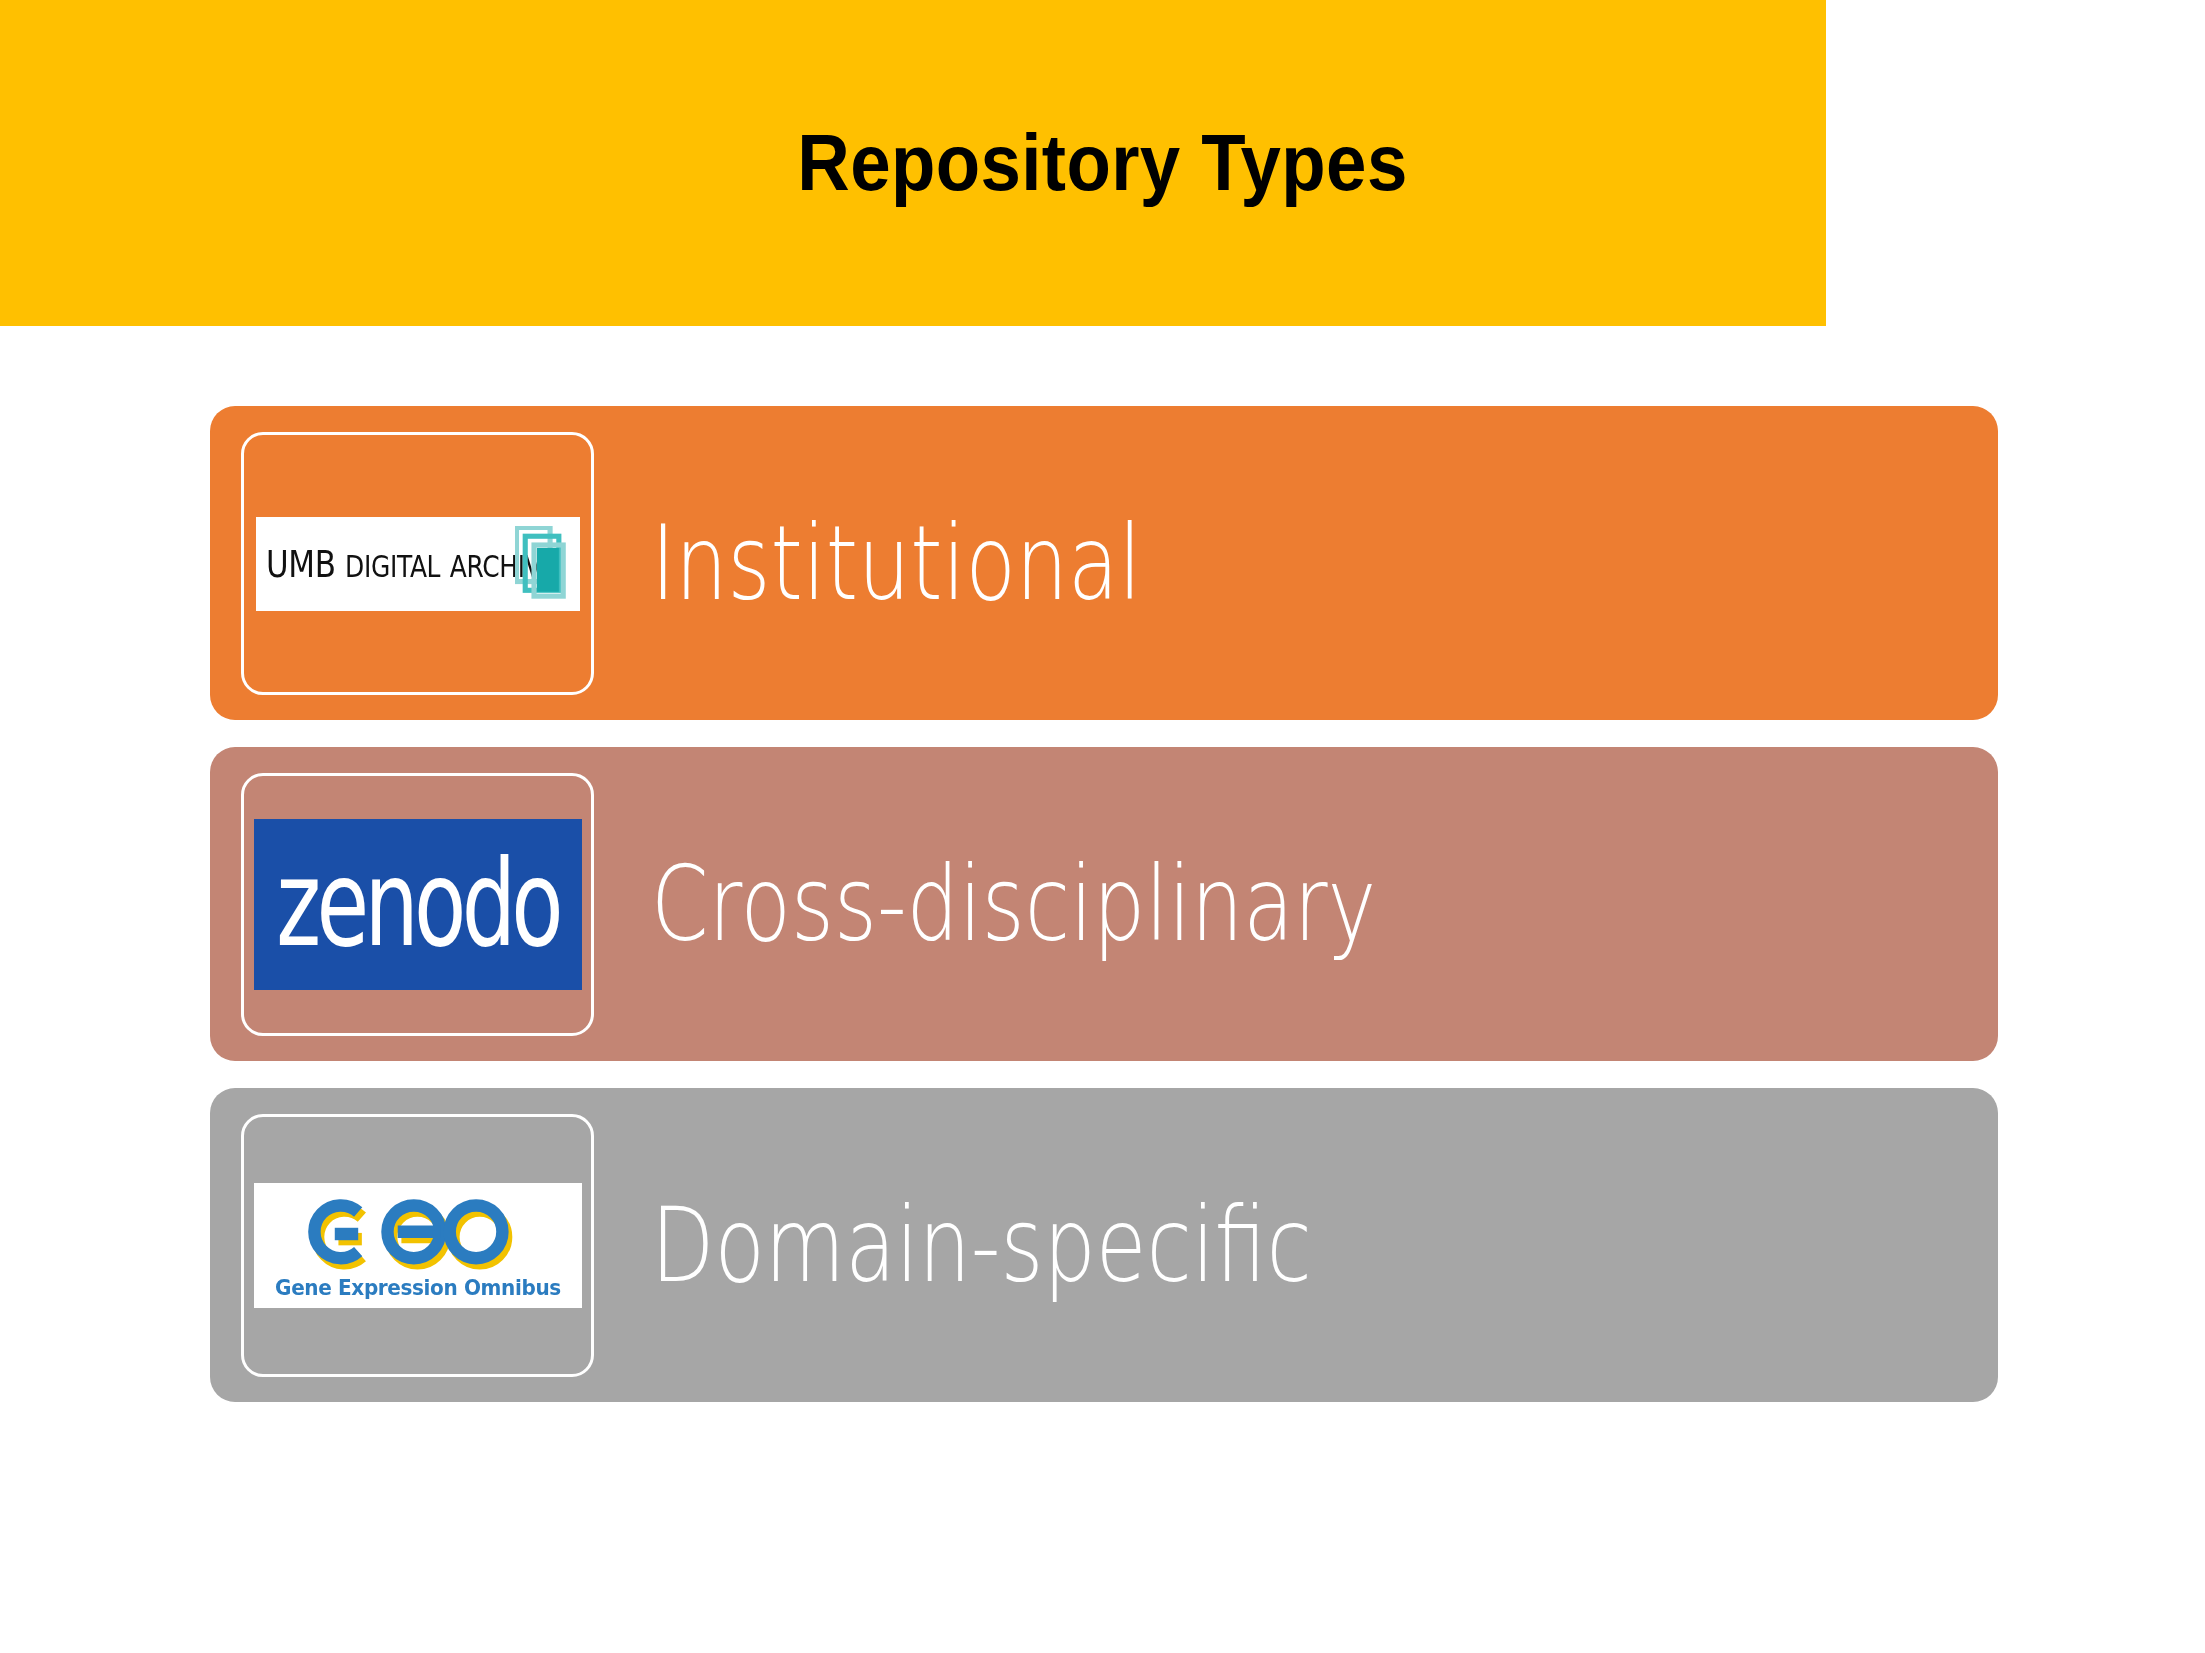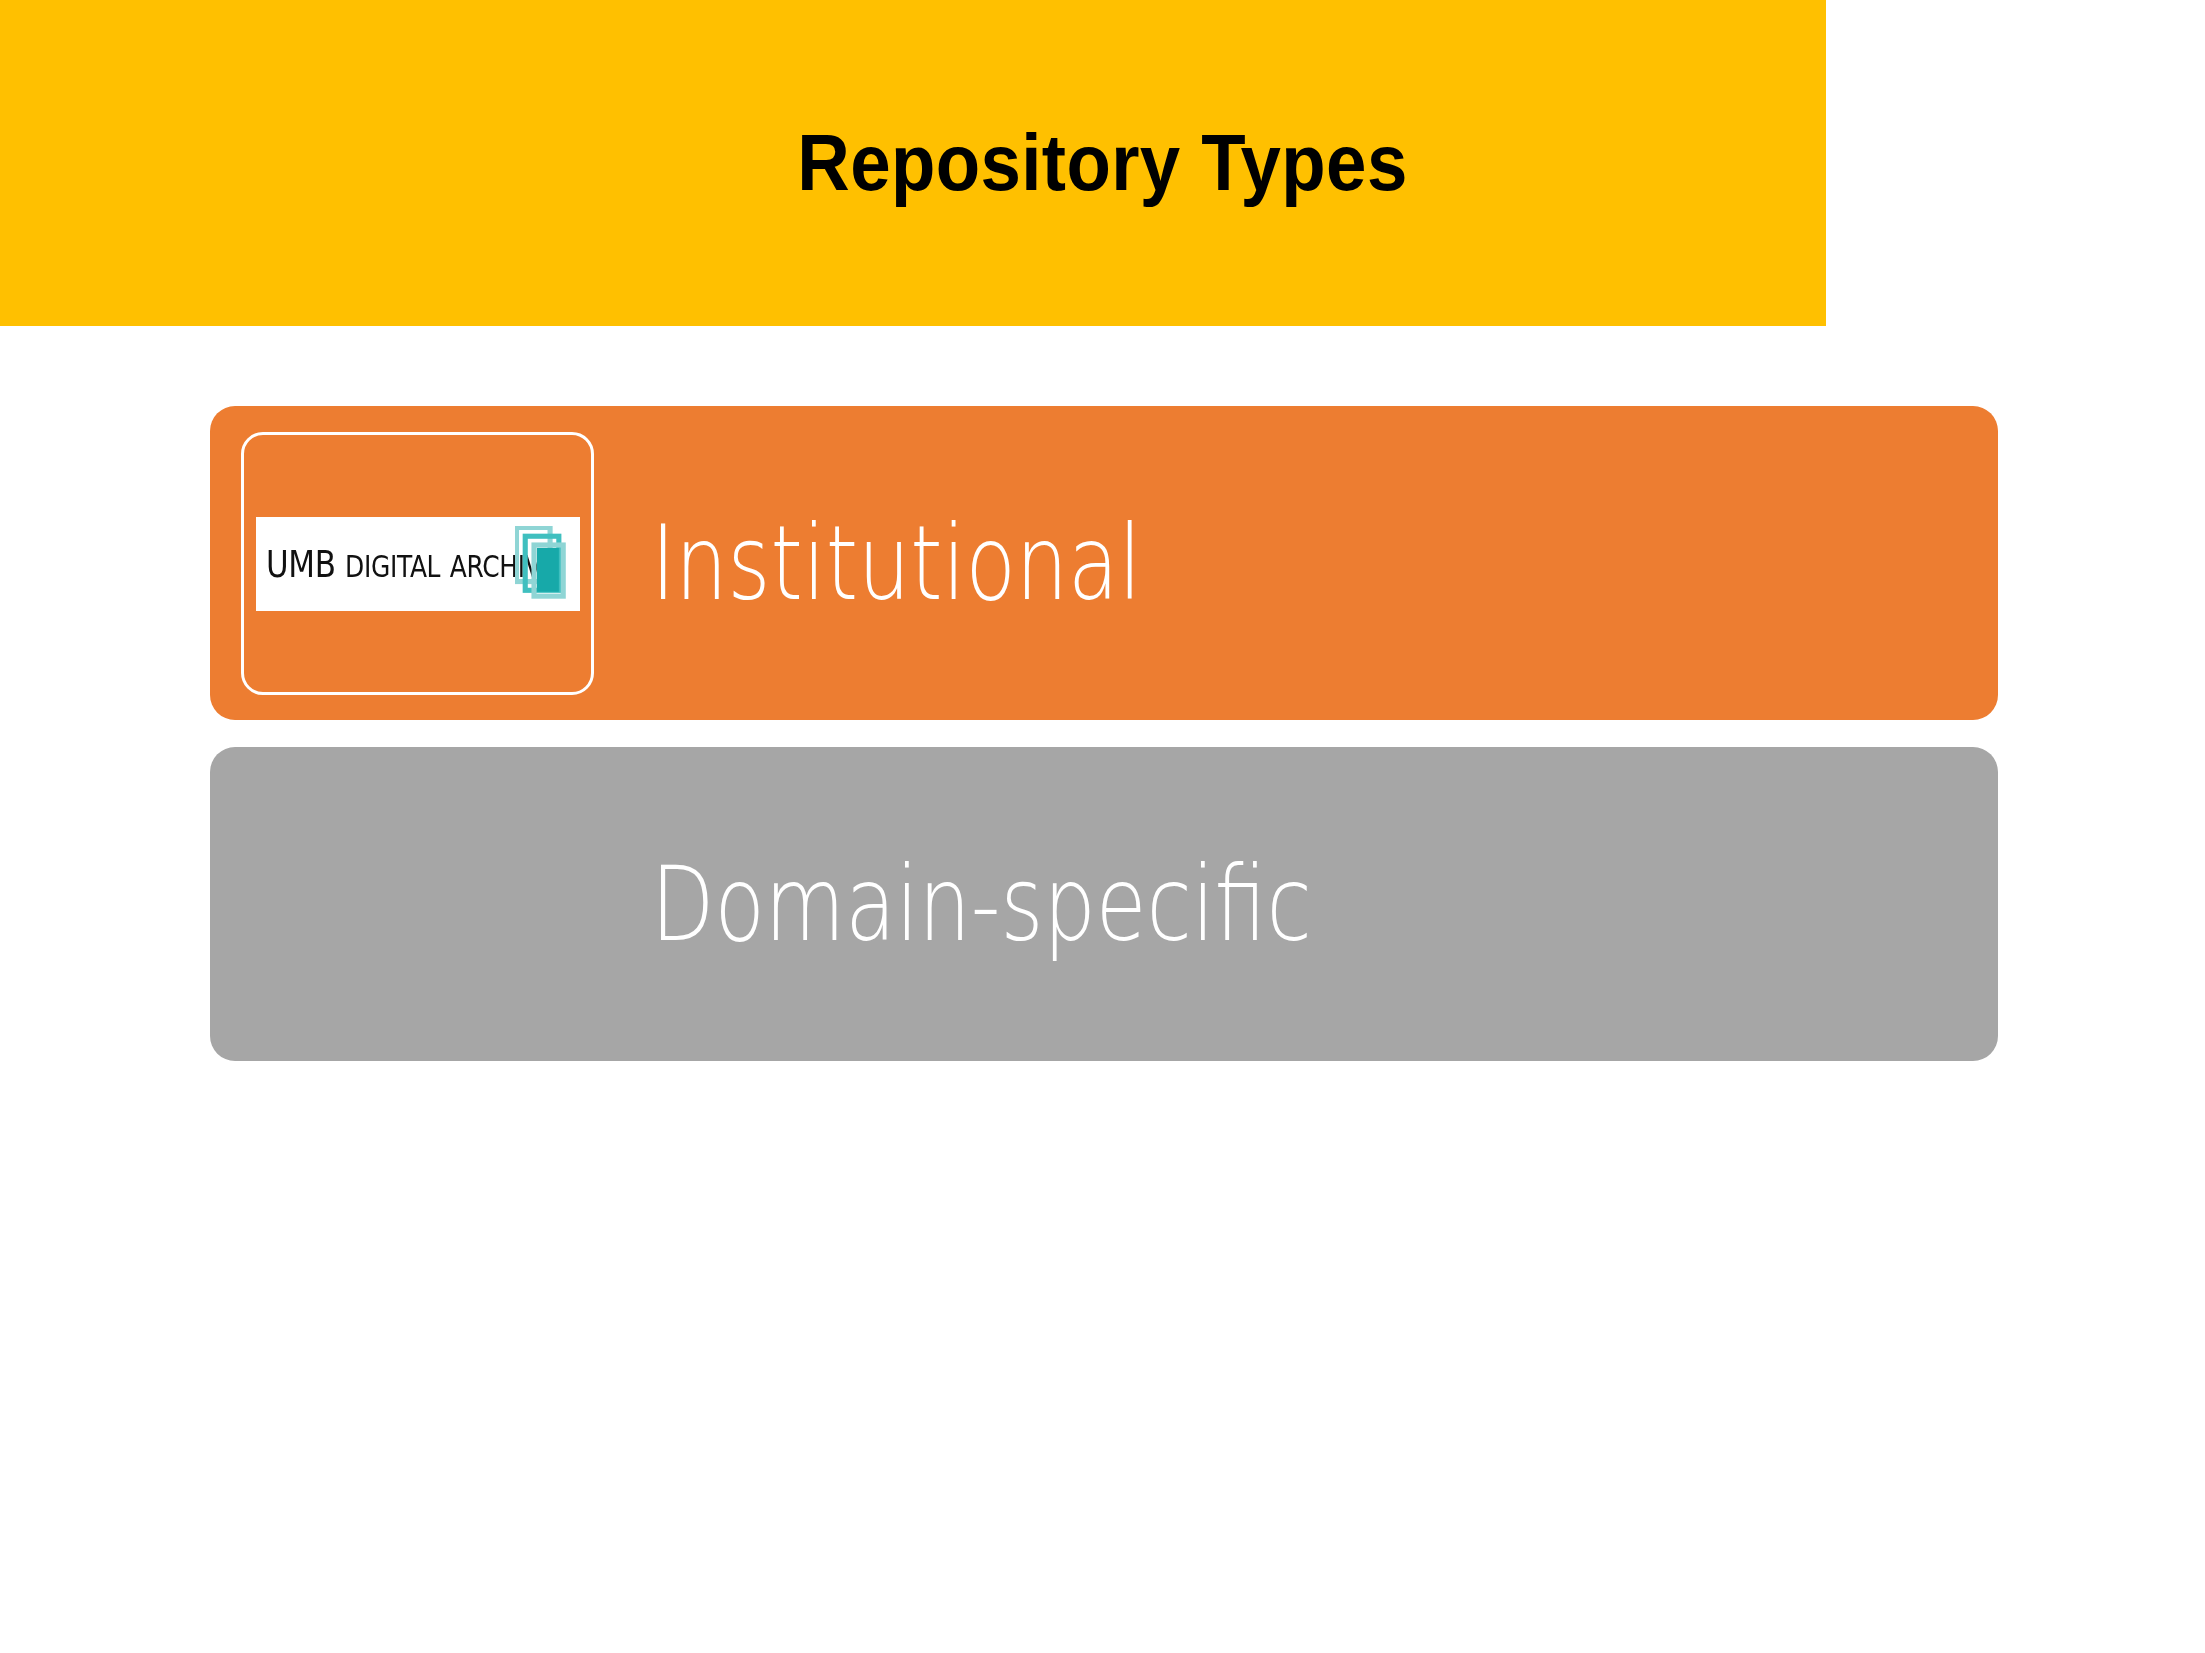--- a/index.html
+++ b/index.html
@@ -199,21 +199,56 @@
           <rect x="14" y="14" width="46" height="74" fill="none" stroke="#3FBFBF" stroke-width="7"></rect>
           <rect x="26" y="26" width="40" height="70" fill="none" stroke="#8FD5D5" stroke-width="7"></rect>
           <rect x="30" y="30" width="30" height="60" fill="#17A9A9"></rect>
         </svg>
       </div>
     </div>
 
     <div class="row-label">Institutional</div>
   </div>
 
+  <div class="row row-cross">
+
+    <div class="logo-frame">
+
+      <div class="zenodo-logo">
+        <div class="zenodo-word">zenodo</div>
+      </div>
+    </div>
+
+    <div class="row-label">Cross-disciplinary</div>
+  </div>
 
   <div class="row row-domain">
 
+    <div class="logo-frame">
+
+      <div class="geo-logo">
+        <svg class="geo-mark" viewBox="0 0 330 112">
+
+          <g transform="translate(5,7)" stroke="#F2C200" fill="none" stroke-width="17">
+            <path d="M84 26 A36 36 0 1 0 84 80"></path>
+            <path d="M84 56 L52 56"></path>
+            <circle cx="160" cy="53" r="36"></circle>
+            <path d="M196 53 L138 53"></path>
+            <circle cx="245" cy="53" r="36"></circle>
+          </g>
+
+          <g stroke="#2B7CC0" fill="none" stroke-width="17">
+            <path d="M84 26 A36 36 0 1 0 84 80"></path>
+            <path d="M84 56 L52 56"></path>
+            <circle cx="160" cy="53" r="36"></circle>
+            <path d="M196 53 L138 53"></path>
+            <circle cx="245" cy="53" r="36"></circle>
+          </g>
+        </svg>
+        <div class="geo-sub">Gene Expression Omnibus</div>
+      </div>
+    </div>
 
     <div class="row-label">Domain-specific</div>
   </div>
 
 </div>
 
 
 </body></html>

